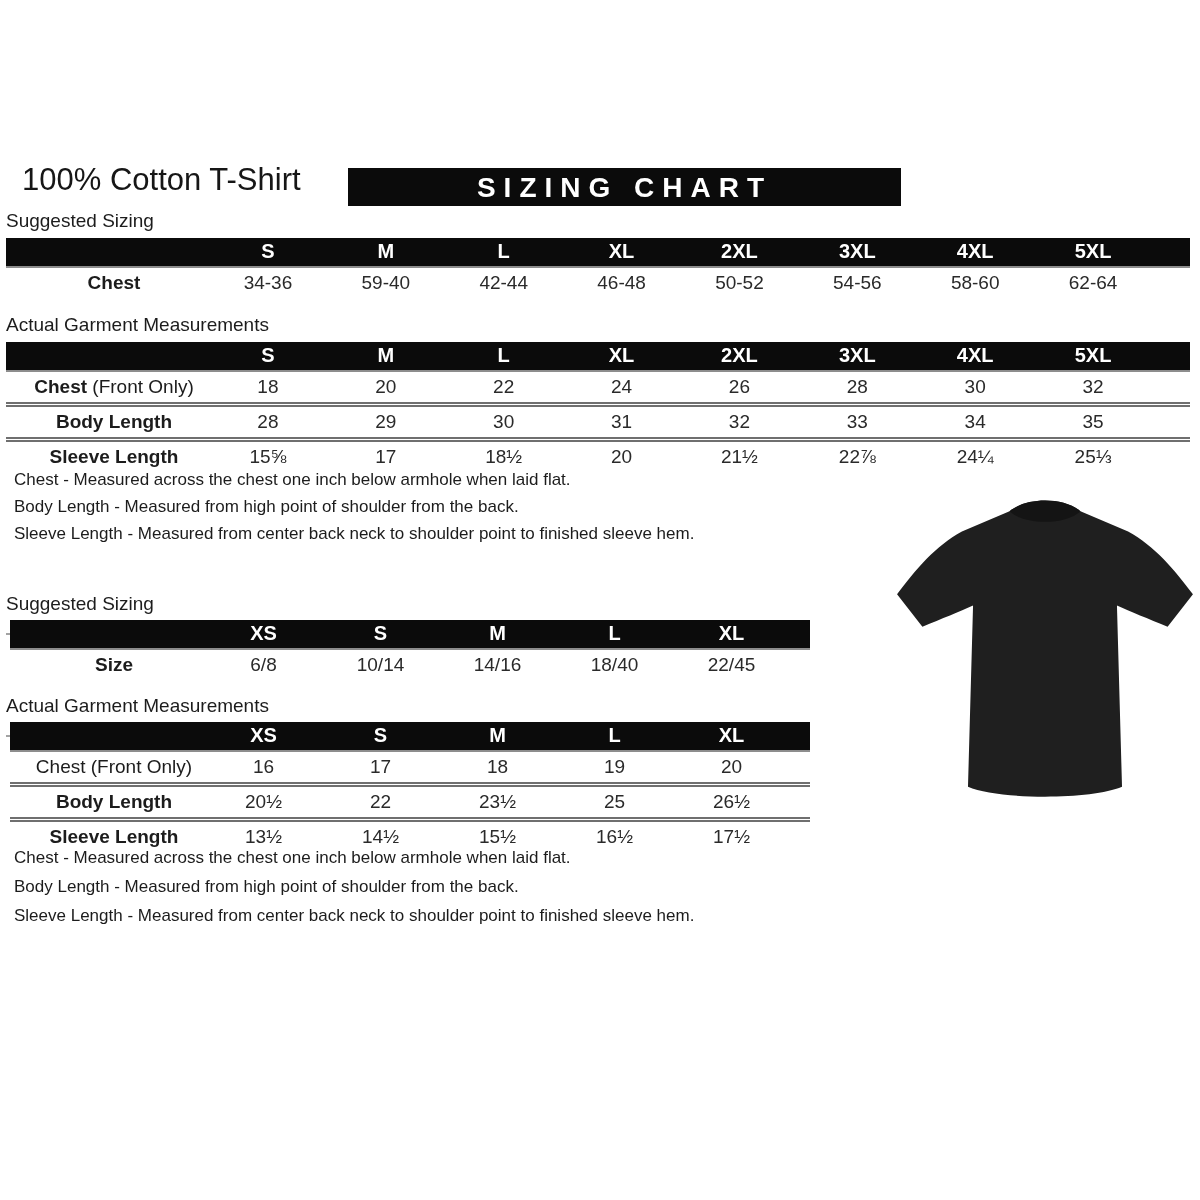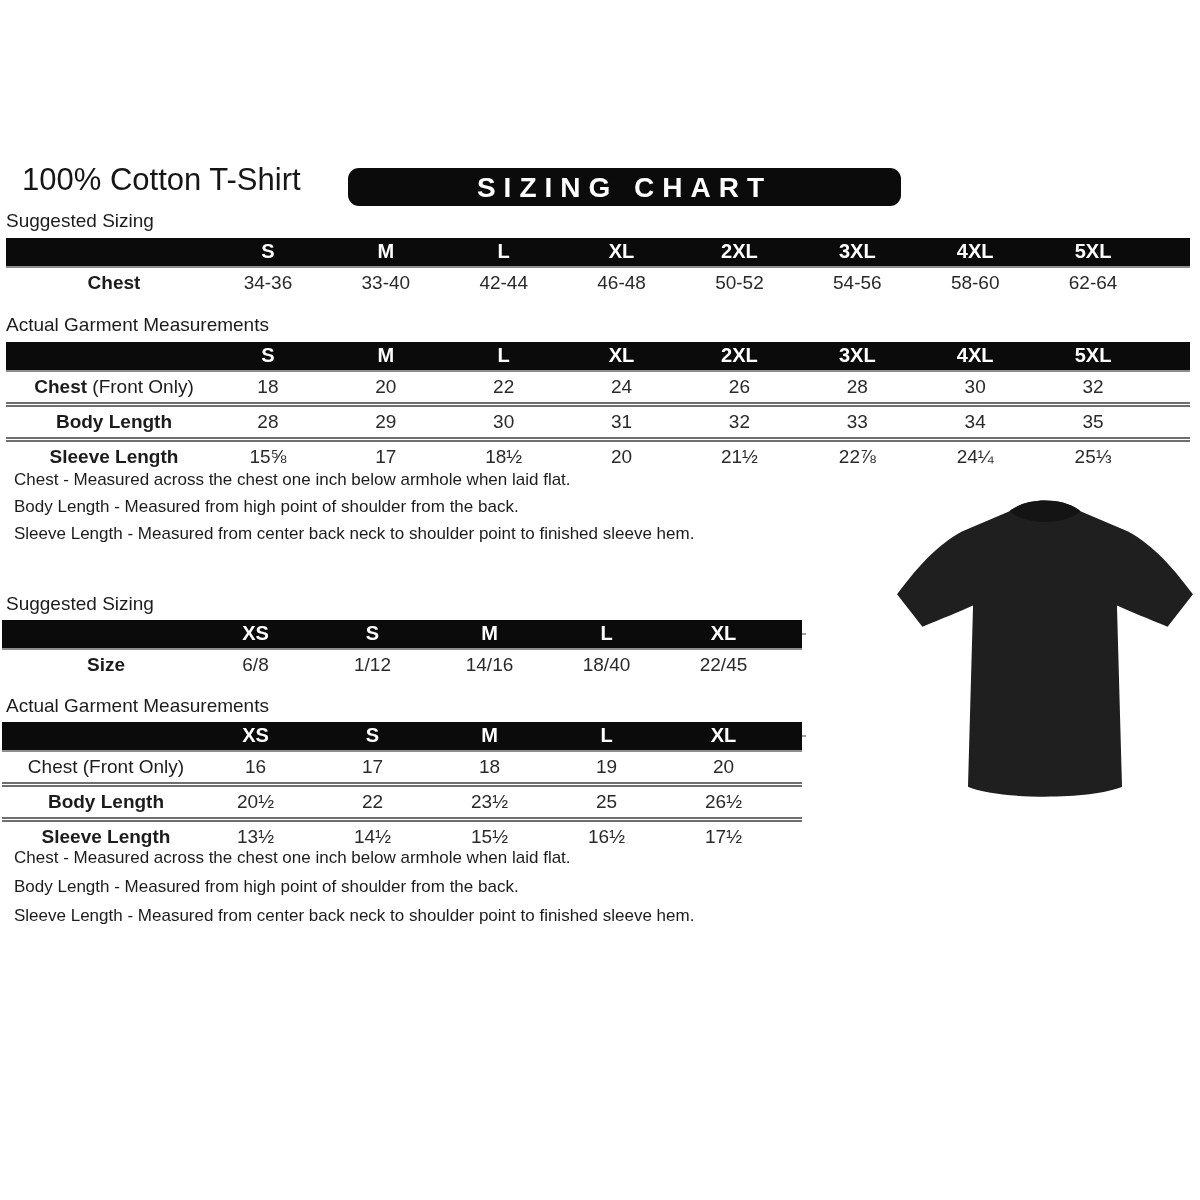--- a/index.html
+++ b/index.html
@@ -2,30 +2,30 @@
 <html><head>
 <meta charset="utf-8">
 <style>
   html,body{margin:0;padding:0;background:#fff;}
   .page{position:relative;width:1200px;height:1200px;background:#ffffff;overflow:hidden;
         font-family:"Liberation Sans", sans-serif;color:#1c1c1c;}
 
   .title{position:absolute;left:14px;top:162px;font-size:31px;color:#161616;margin-left:8px;}
   .banner{position:absolute;left:348px;top:168px;width:553px;height:38px;background:#0b0b0b;
           color:#ffffff;font-weight:bold;font-size:28px;letter-spacing:8px;text-align:center;
-          line-height:39px;border-radius:11px;}
+          line-height:39px;}
 
   .sec-heading{position:absolute;font-size:19px;color:#1c1c1c;border-bottom:2px solid #a3a3a3;
                padding-bottom:18px;}
   .w-adult{left:6px;width:1184px;}
   .w-youth{left:6px;width:800px;}
 
   .sizing-table{position:absolute;border-collapse:collapse;table-layout:fixed;}
   .sizing-table.adult-w{left:6px;width:1184px;}
-  .sizing-table.youth-w{left:2px;width:800px;}
+  .sizing-table.youth-w{left:10px;width:800px;}
   .adult-w .label-col{width:203px;}
   .adult-w .spacer{width:38px;}
   .youth-w .label-col{width:195px;}
   .youth-w .spacer{width:20px;}
 
   thead th{background:#0b0b0b;color:#ffffff;font-weight:bold;font-size:20px;
            text-align:center;padding:2px 0 3px 0;}
   thead tr{border-bottom:2px solid #8d8d8d;}
   tbody th.label-col{text-align:center;padding:4px 0 4px 13px;font-size:19px;font-weight:normal;
                      color:#1c1c1c;}
@@ -69,21 +69,21 @@
           <th>3XL</th>
           <th>4XL</th>
           <th>5XL</th>
           <th class="spacer"></th>
         </tr>
       </thead>
       <tbody>
         <tr>
           <th class="label-col"><span class="lbl-b">Chest</span></th>
           <td>34-36</td>
-          <td>33-40</td>
+          <td>59-40</td>
           <td>42-44</td>
           <td>46-48</td>
           <td>50-52</td>
           <td>54-56</td>
           <td>58-60</td>
           <td>62-64</td>
           <td class="spacer"></td>
         </tr>
       </tbody>
     </table>
@@ -161,21 +161,21 @@
           <th>M</th>
           <th>L</th>
           <th>XL</th>
           <th class="spacer"></th>
         </tr>
       </thead>
       <tbody>
         <tr>
           <th class="label-col"><span class="lbl-b">Size</span></th>
           <td>6/8</td>
-          <td>1/12</td>
+          <td>10/14</td>
           <td>14/16</td>
           <td>18/40</td>
           <td>22/45</td>
           <td class="spacer"></td>
         </tr>
       </tbody>
     </table>
 
   <div class="sec-heading w-youth" id="youth-actual-heading">Actual Garment Measurements</div>
   <table class="sizing-table youth-w actual-t" id="youth-actual-table">

